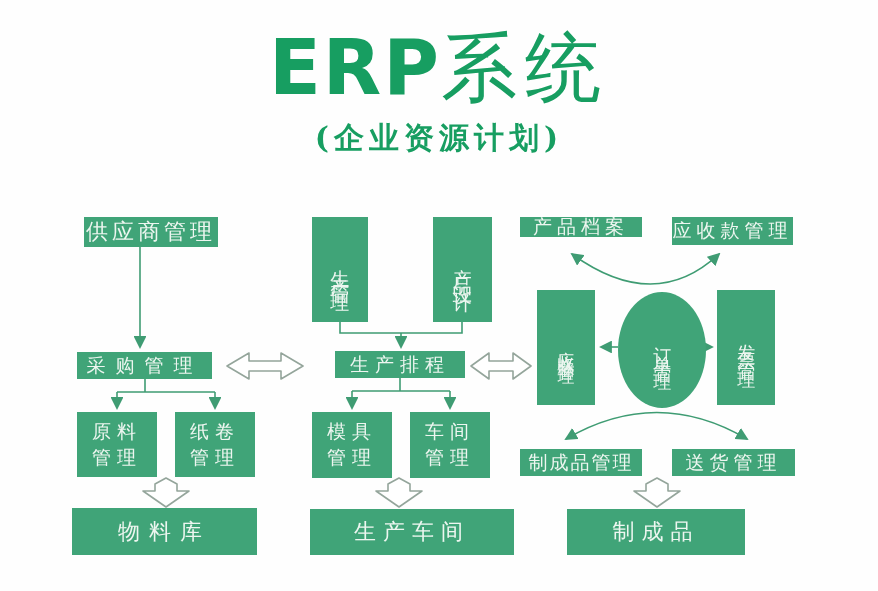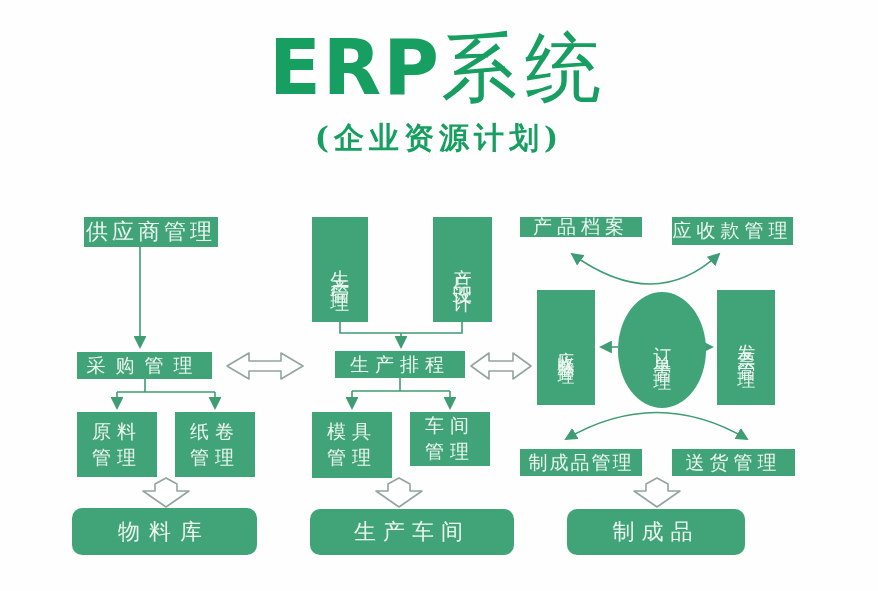--- a/index.html
+++ b/index.html
@@ -10,21 +10,21 @@
   .title-wrap{position:absolute;left:0;top:26px;width:100%;text-align:center;color:var(--title-green);}
   .title-main{font-size:76px;line-height:84px;font-weight:bold;letter-spacing:2px;}
   .title-erp{font-family:"DejaVu Sans","Liberation Sans",sans-serif;font-weight:bold;}
   .title-cn{font-family:"DejaVu Serif","Liberation Serif",serif;font-weight:normal;letter-spacing:8px;}
   .subtitle{margin-top:8px;font-size:30px;font-weight:bold;letter-spacing:5px;}
   .box{
     position:absolute;background:var(--box-green);color:var(--box-text);
     display:flex;align-items:center;justify-content:center;text-align:center;
     box-sizing:border-box;line-height:1.35;
   }
-  .rounded{border-radius:10px;}
+  .rounded{border-radius:0;}
   .ellipse{border-radius:50%;}
   .vtext{writing-mode:vertical-rl;text-orientation:upright;}
   .overlay{position:absolute;left:0;top:0;pointer-events:none;}
   .thin{stroke:var(--arrow-green);stroke-width:1.6;fill:none;}
   .hollow{fill:#ffffff;stroke:var(--hollow-outline);stroke-width:1.6;stroke-linejoin:round;}
 </style>
 </head>
 <body>
 
 <div class="canvas">
@@ -91,21 +91,21 @@
     </div>
   <div class="box vtext" style="left:433px;top:217px;width:59px;height:105px;font-size:19px;letter-spacing:8px;">
       <span>产品设计</span>
     </div>
   <div class="box" style="left:335px;top:351px;width:130px;height:27px;font-size:19px;letter-spacing:6px;">
       <span>生产排程</span>
     </div>
   <div class="box" style="left:312px;top:412px;width:80px;height:66px;font-size:19px;letter-spacing:6px;padding:0 10px;">
       <span style="width:56px;">模具管理</span>
     </div>
-  <div class="box" style="left:410px;top:412px;width:80px;height:54px;font-size:19px;letter-spacing:6px;padding:0 6px;">
+  <div class="box" style="left:410px;top:412px;width:80px;height:66px;font-size:19px;letter-spacing:6px;padding:0 6px;">
       <span style="width:56px;">车间管理</span>
     </div>
   <div class="box rounded" style="left:310px;top:509px;width:204px;height:46px;font-size:22px;letter-spacing:7px;">
       <span>生产车间</span>
     </div>
 
   <div class="box" style="left:520px;top:217px;width:122px;height:20px;font-size:19px;letter-spacing:5px;">
       <span>产品档案</span>
     </div>
   <div class="box" style="left:672px;top:217px;width:121px;height:28px;font-size:19px;letter-spacing:5px;">

